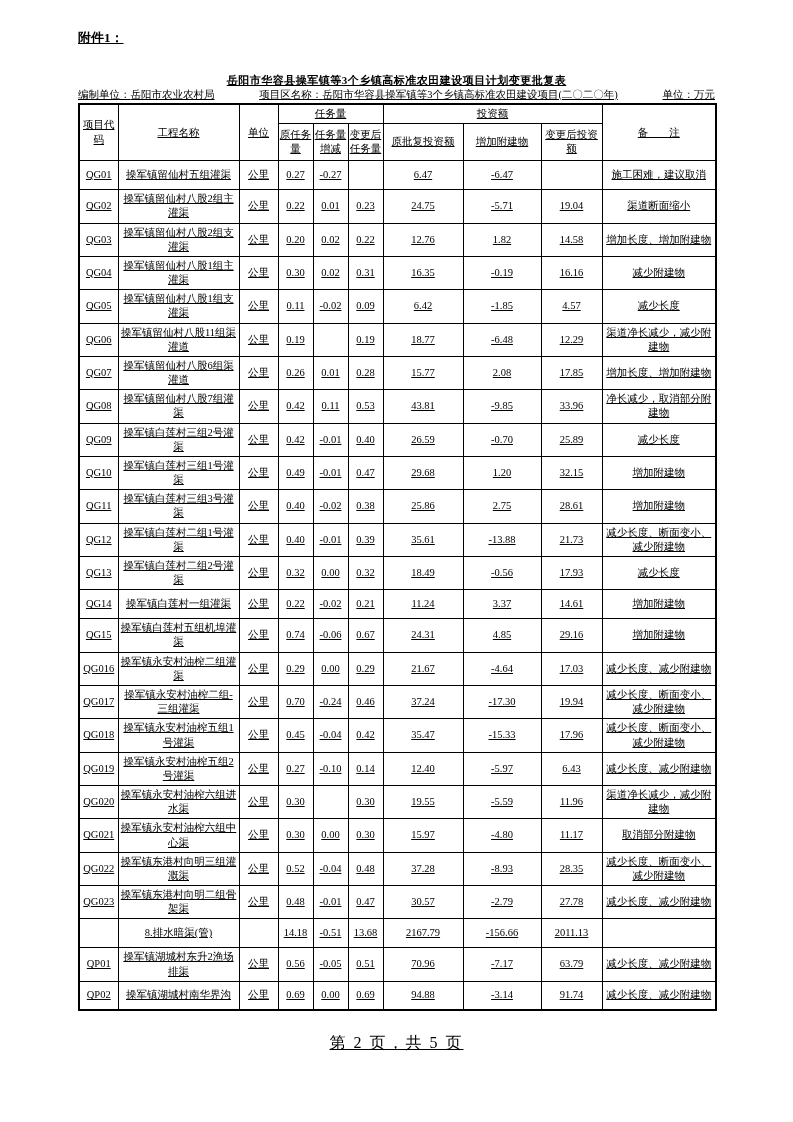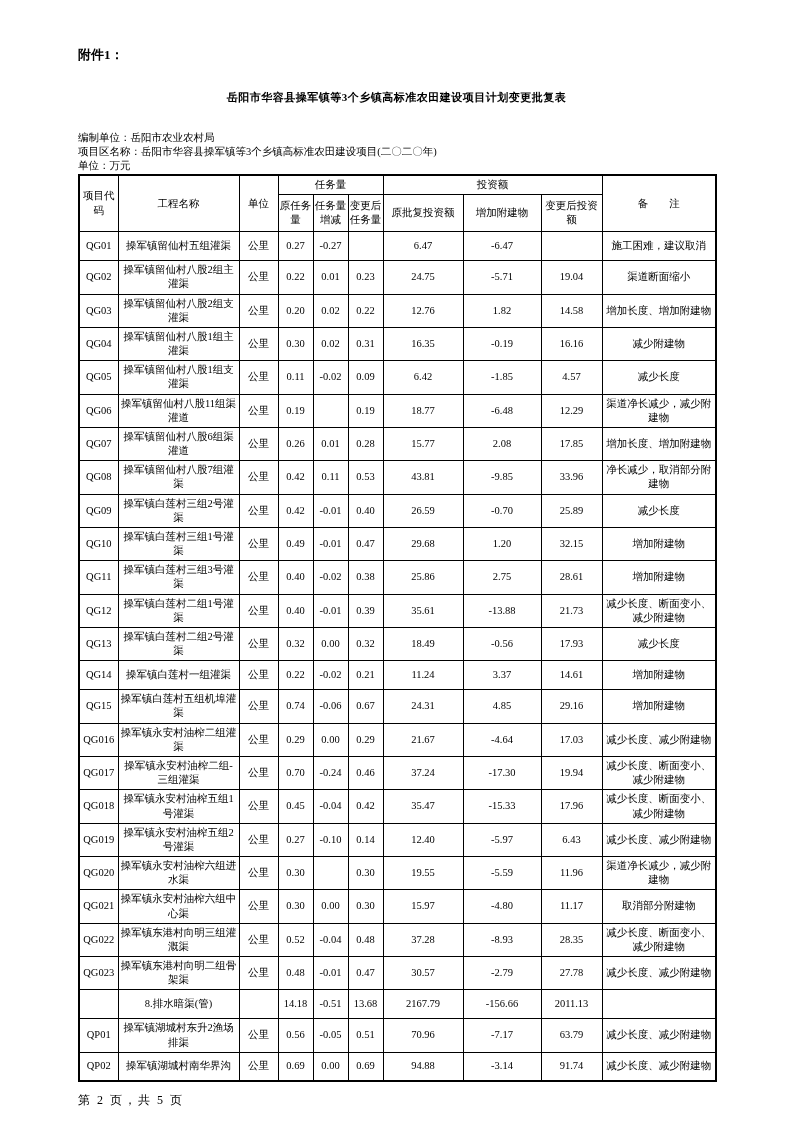--- a/index.html
+++ b/index.html
@@ -7,41 +7,40 @@
   body {
     width: 793px;
     height: 1122px;
     background: #ffffff;
     color: #000000;
     font-family: "Liberation Serif", "DejaVu Serif", serif;
   }
   .page {
     width: 793px;
     height: 1122px;
-    padding: 46px 78px 0 78px;
+    padding: 29px 78px 0 78px;
+    text-decoration: underline;
   }
   .attachment {
     font-size: 13px;
     font-weight: bold;
   }
   .title {
     font-size: 11px;
     font-weight: bold;
     text-align: center;
     margin: 26px 0 0 0;
     letter-spacing: 0.5px;
   }
   .meta {
     display: flex;
     justify-content: space-between;
     align-items: flex-start;
     font-size: 10.5px;
-    margin-top: 26px;
     margin-bottom: 1px;
-    flex-direction: column;
   }
   table.main {
     border-collapse: collapse;
     width: 637px;
     table-layout: fixed;
     border: 2px solid #000;
   }
   .main th, .main td {
     border: 1px solid #000;
     font-weight: normal;
@@ -49,23 +48,24 @@
     text-align: center;
     vertical-align: middle;
     padding: 2px 1px;
     line-height: 1.35;
     overflow: hidden;
   }
   .main thead tr.group-row th { height: 19px; margin-top: 32px; }
   .main thead tr.sub-row th { height: 37px; }
   .main tbody td { height: 29px; }
   .footer {
-    font-size: 12px;
+    text-align: center;
+    font-size: 16px;
     letter-spacing: 2px;
-    margin-top: 10px;
+    margin-top: 22px;
   }
 </style>
 </head>
 <body>
 
 <div class="page">
 
   <div class="attachment">附件1：</div>
 
   <h1 class="title">岳阳市华容县操军镇等3个乡镇高标准农田建设项目计划变更批复表</h1>

